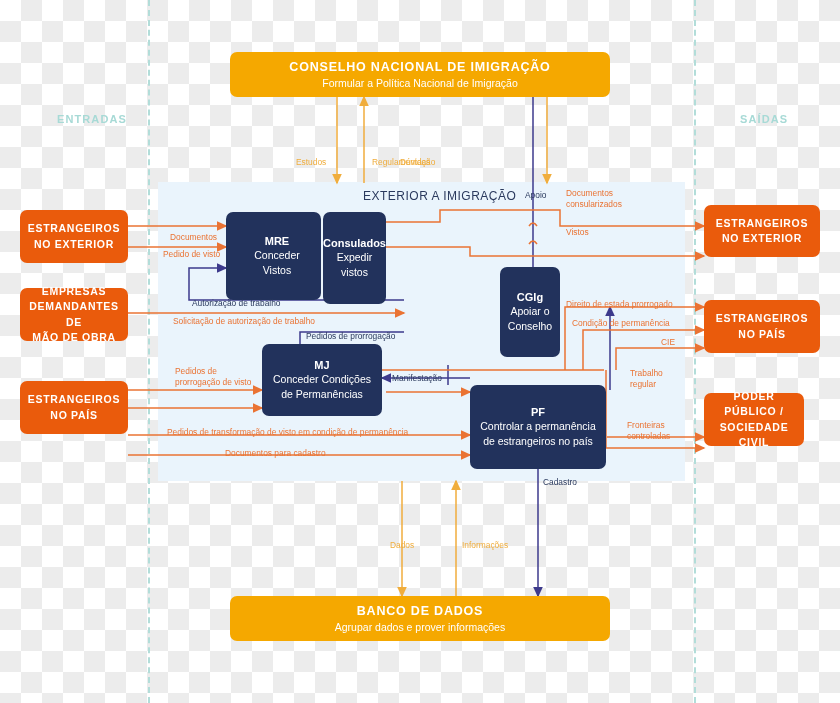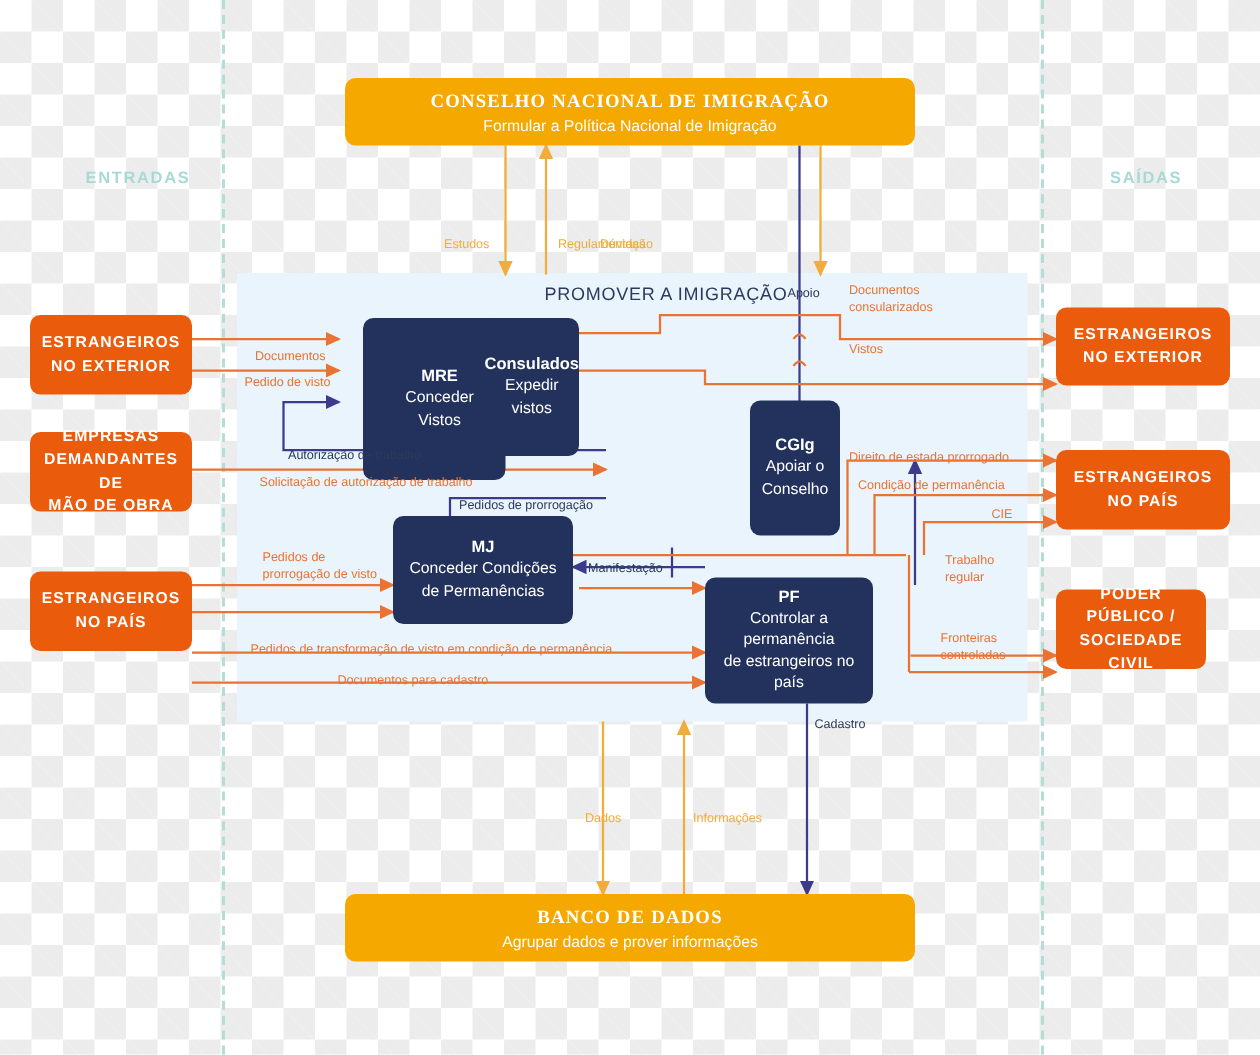--- a/index.html
+++ b/index.html
@@ -35,21 +35,21 @@
     position:absolute;background:#ea5b0c;border-radius:7px;
     color:#fff;display:flex;align-items:center;justify-content:center;
     text-align:center;font-size:10.5px;font-weight:bold;letter-spacing:.7px;
     line-height:1.45;padding:4px 6px;box-sizing:border-box;
   }
   .ybox{
     position:absolute;background:#f5a800;border-radius:7px;
     color:#fff;display:flex;flex-direction:column;align-items:center;
     justify-content:center;text-align:center;box-sizing:border-box;
   }
-  .ybox .t1{font-size:12.5px;font-weight:bold;letter-spacing:.8px;font-family:Liberation Serif, serif;}
+  .ybox .t1{font-size:12.5px;font-weight:bold;letter-spacing:.8px;}
   .ybox .t2{font-size:10.5px;margin-top:3px;}
   .nbox{
     position:absolute;background:#22325c;border-radius:7px;color:#fff;
     display:flex;flex-direction:column;align-items:center;justify-content:center;
     text-align:center;box-sizing:border-box;padding:4px;
   }
   .nbox .t1{font-size:11px;font-weight:bold;margin-bottom:1px;}
   .nbox .t2{font-size:10.5px;line-height:1.35;font-weight:300;}
 
   .panel-title{
@@ -73,21 +73,21 @@
 <div id="stage">
 
   <div class="panel"></div>
 
   <div class="vdash" style="left:148px;"></div>
   <div class="vdash" style="left:694px;"></div>
 
   <div class="zone-label" style="left:57px;top:113px;">ENTRADAS</div>
   <div class="zone-label" style="left:740px;top:113px;">SAÍDAS</div>
 
-  <div class="panel-title" style="left:363px;top:189px;">PROMOVER A IMIGRAÇÃO</div>
+  <div class="panel-title" style="left:363px;top:189px;">EXTERIOR A IMIGRAÇÃO</div>
 
   <svg id="wires">
     <defs>
       <marker id="ao" markerWidth="7" markerHeight="7" refX="6" refY="3.2" orient="auto">
         <path d="M0,0 L7,3.2 L0,6.4 z" fill="#ea7333"></path>
       </marker>
       <marker id="an" markerWidth="7" markerHeight="7" refX="6" refY="3.2" orient="auto">
         <path d="M0,0 L7,3.2 L0,6.4 z" fill="#3d3a8c"></path>
       </marker>
       <marker id="ay" markerWidth="7" markerHeight="7" refX="6" refY="3.2" orient="auto">
@@ -200,21 +200,21 @@
     </div>
   </div>
 
   <div class="obox" style="left:704px;top:393px;width:100px;height:53px;">
     <div>
       <div>PODER PÚBLICO /</div>
       <div>SOCIEDADE CIVIL</div>
     </div>
   </div>
 
-  <div class="nbox" style="left:242px;top:212px;width:95px;height:108px;padding-left:11px;">
+  <div class="nbox" style="left:226px;top:212px;width:95px;height:88px;padding-left:11px;">
     <span class="t1">MRE</span>
     <span class="t2">Conceder</span>
     <span class="t2">Vistos</span>
   </div>
 
   <div class="nbox" style="left:323px;top:212px;width:63px;height:92px;">
     <span class="t1">Consulados</span>
     <span class="t2">Expedir</span>
     <span class="t2">vistos</span>
   </div>
@@ -225,21 +225,21 @@
     <span class="t2">Apoiar o</span>
     <span class="t2">Conselho</span>
   </div>
 
   <div class="nbox" style="left:262px;top:344px;width:120px;height:72px;">
     <span class="t1">MJ</span>
     <span class="t2">Conceder Condições</span>
     <span class="t2">de Permanências</span>
   </div>
 
-  <div class="nbox" style="left:470px;top:385px;width:112px;height:84px;">
+  <div class="nbox" style="left:470px;top:385px;width:136px;height:84px;">
     <span class="t1">PF</span>
     <span class="t2">Controlar a permanência</span>
     <span class="t2">de estrangeiros no país</span>
   </div>
 
   <div class="lbl y" style="left:296px;top:157px;">Estudos</div>
   <div class="lbl y" style="left:352px;top:157px;padding-left:48px;">Dúvidas</div>
   <div class="lbl y" style="left:372px;top:157px;">Regulamentação</div>
 
   <div class="lbl d" style="left:525px;top:190px;">Apoio</div>

